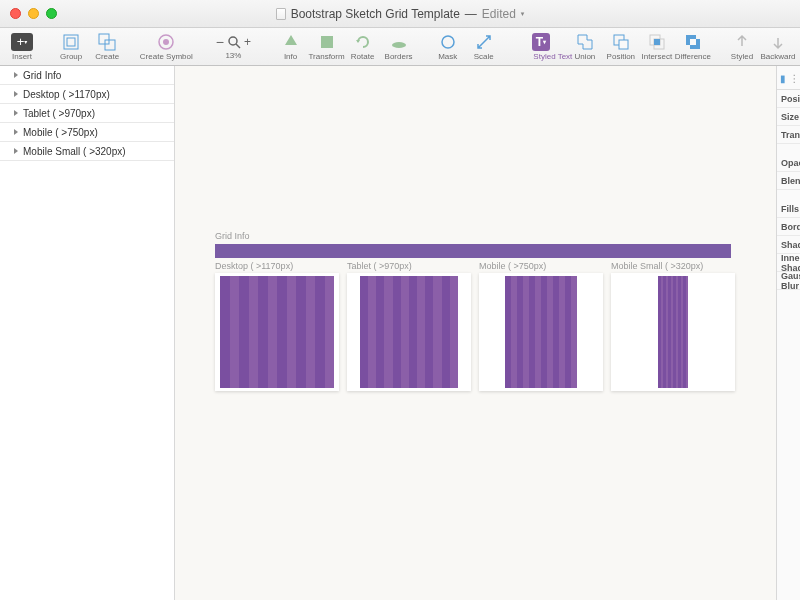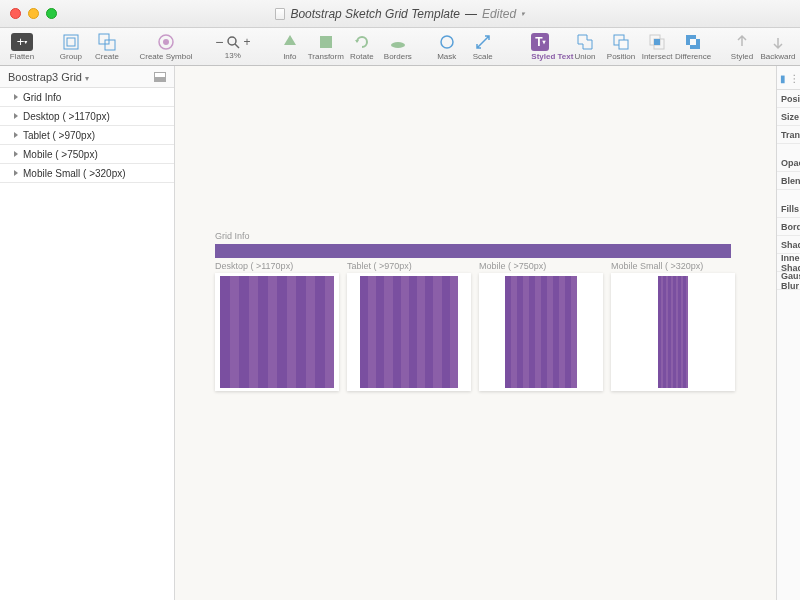--- a/index.html
+++ b/index.html
@@ -3,21 +3,21 @@
 <meta charset="utf-8">
 <style>
 *{box-sizing:border-box;margin:0;padding:0;font-family:-apple-system,"Helvetica Neue",Arial,sans-serif;}
 body{width:800px;height:600px;background:#fff;overflow:hidden;font-size:11px;color:#333;}
 .titlebar{height:28px;background:linear-gradient(#f6f6f6,#eaeaea);display:flex;align-items:center;position:relative;border-bottom:1px solid #d0d0d0;}
 .traffic{display:flex;gap:7px;position:absolute;left:10px;}
 .tl{width:11px;height:11px;border-radius:50%;}
 .red{background:#ff5f57;border:0.5px solid #e24238;}
 .yel{background:#ffbd2e;border:0.5px solid #e1a116;}
 .grn{background:#28c940;border:0.5px solid #1ba125;}
-.title{margin:8px auto;font-size:12px;color:#4a4a4a;display:flex;align-items:center;gap:5px;font-style:italic;}
+.title{margin:8px auto;font-size:12px;color:#4a4a4a;display:flex;align-items:center;gap:5px;}
 .title .doc-ico{width:10px;height:12px;background:linear-gradient(#fff,#f0f0f0);border:1px solid #bbb;border-radius:1px;position:relative;}
 .toolbar{height:38px;background:linear-gradient(#f9f9f9,#efefef);border-bottom:1px solid #c3c3c3;display:flex;align-items:center;padding:0 6px;gap:4px;}
 .tb-btn{display:flex;flex-direction:column;align-items:center;justify-content:center;min-width:32px;height:36px;gap:1px;}
 .tb-ico{width:18px;height:18px;display:flex;align-items:center;justify-content:center;}
 .tb-lbl{font-size:8px;color:#6a6a6a;white-space:nowrap;}
 .tb-btn.sel .tb-ico{background:#8b5fa8;border-radius:3px;}
 .tb-sep{width:12px;}
 .zoom{display:flex;align-items:center;gap:3px;}
 .content{display:flex;height:534px;}
 .sidebar{width:175px;background:#fff;border-right:1px solid #d8d8d8;}
@@ -63,21 +63,21 @@
     <span>Bootstrap Sketch Grid Template</span>
     <span>—</span>
     <span style="color:#888;">Edited</span>
     <span style="font-size:7px;color:#888;">▾</span>
   </div>
 </div>
 
 <div class="toolbar">
   <div class="tb-btn">
     <div class="tb-ico" style="background:#4a4a4a;border-radius:3px;color:#fff;font-size:13px;line-height:18px;text-align:center;width:22px;">+<span style="font-size:6px;">▾</span></div>
-    <span class="tb-lbl">Flatten</span>
+    <span class="tb-lbl">Insert</span>
   </div>
   <div class="tb-sep"></div>
   <div class="tb-btn">
       <div class="tb-ico">
         <svg width="18" height="18">
           <rect x="2" y="2" width="14" height="14" fill="none" stroke="#5aa0d8" stroke-width="1"></rect>
           <rect x="5" y="5" width="8" height="8" fill="none" stroke="#5aa0d8"></rect>
         </svg>
       </div>
       <span class="tb-lbl">Group</span>
@@ -160,21 +160,21 @@
       <div class="tb-ico">
         <svg width="18" height="18">
           <path d="M3 15 L15 3 M11 3 L15 3 L15 7 M3 11 L3 15 L7 15" fill="none" stroke="#5aa0d8" stroke-width="1.5"></path>
         </svg>
       </div>
       <span class="tb-lbl">Scale</span>
     </div>
   <div class="tb-sep"></div>
   <div class="tb-btn sel" style="min-width:40px;">
       <div class="tb-ico" style="color:#fff;font-size:12px;font-weight:bold;">T<span style="font-size:6px;">▾</span></div>
-      <span class="tb-lbl" style="color:#8b5fa8;font-weight:700;padding-left:24px;">Styled Text</span>
+      <span class="tb-lbl" style="color:#8b5fa8;font-weight:400;padding-left:24px;">Styled Text</span>
     </div>
   <div class="tb-btn">
       <div class="tb-ico">
         <svg width="18" height="18">
           <path d="M2 2h9v5h5v9h-9v-5h-5z" fill="none" stroke="#5aa0d8"></path>
         </svg>
       </div>
       <span class="tb-lbl">Union</span>
     </div>
   <div class="tb-btn">
@@ -220,24 +220,20 @@
         <svg width="18" height="18">
           <path d="M9 15 L9 5 M5 11 L9 15 L13 11" fill="none" stroke="#bbb" stroke-width="1.5"></path>
         </svg>
       </div>
       <span class="tb-lbl">Backward</span>
     </div>
 </div>
 
 <div class="content">
   <div class="sidebar">
-    <div class="sb-head">
-      <span><span>Boostrap3 Grid</span> <span class="chev">▾</span></span>
-      <span style="width:12px;height:10px;border:1px solid #aaa;background:linear-gradient(#fff 50%,#aaa 50%);"></span>
-    </div>
     <div class="sb-item">
         <span>Grid Info</span>
       </div>
     <div class="sb-item">
         <span>Desktop ( &gt;1170px)</span>
       </div>
     <div class="sb-item">
         <span>Tablet ( &gt;970px)</span>
       </div>
     <div class="sb-item">

